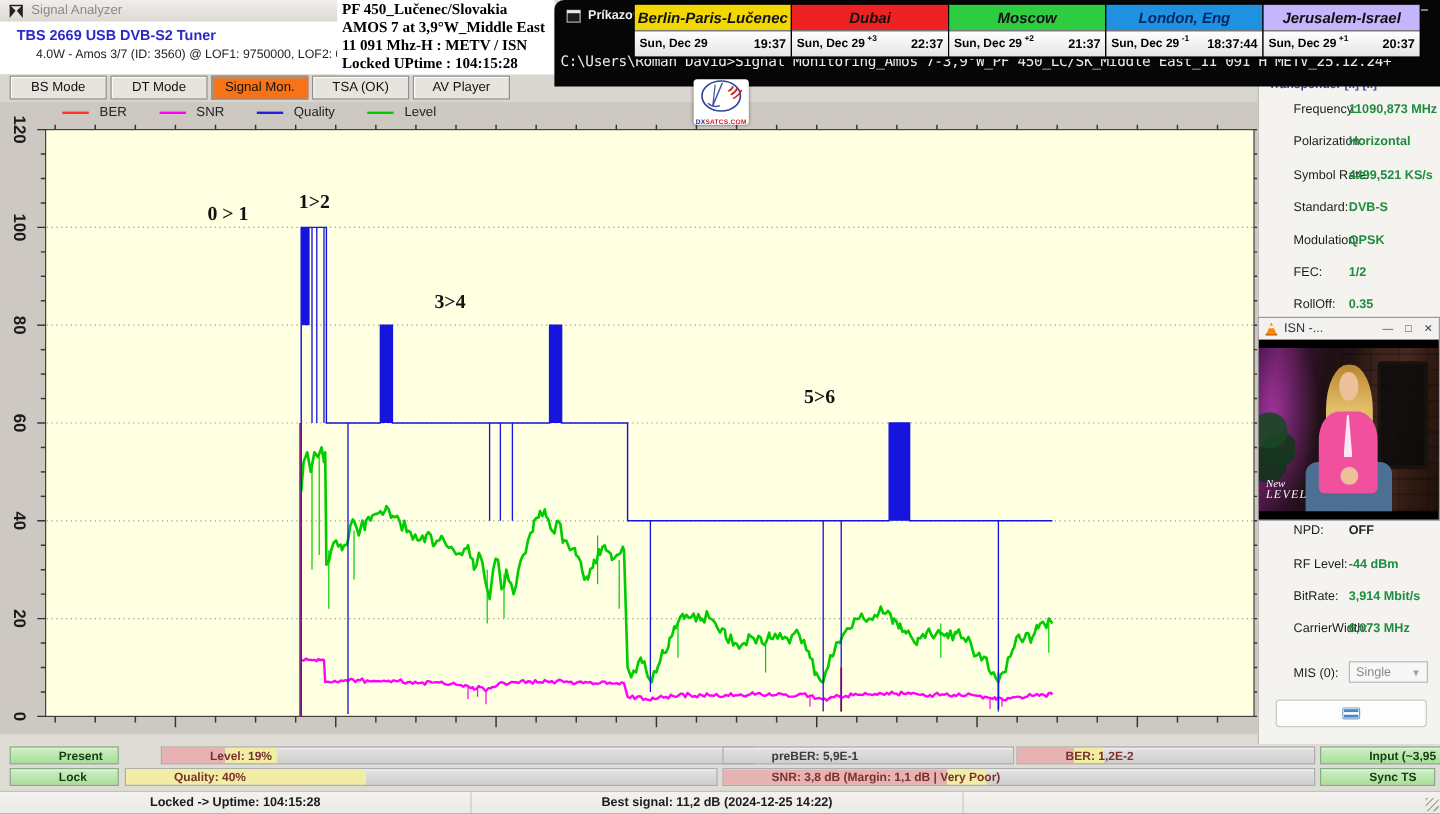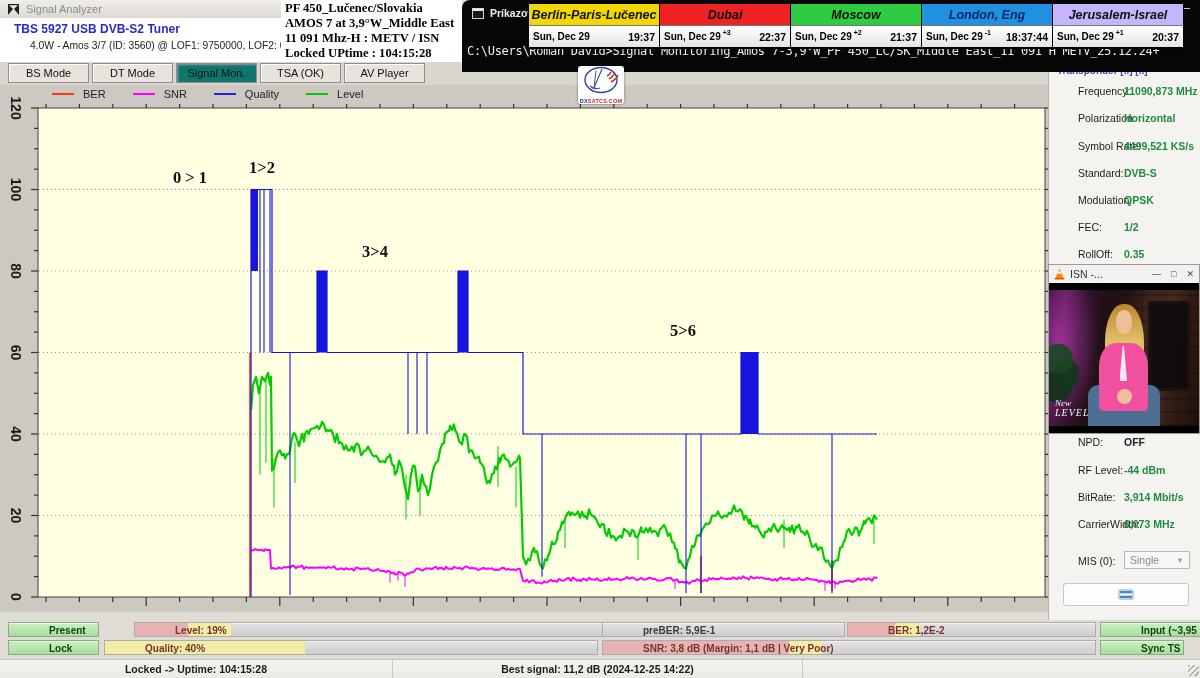--- a/index.html
+++ b/index.html
@@ -14,21 +14,21 @@
   .whitehead{left:0;top:18px;width:462px;height:44px;background:#ffffff;}
   .headerblock{left:281px;top:0;width:181px;height:62px;background:#ffffff;padding:1px 0 0 4px;box-sizing:border-box;z-index:5;}
   .headerblock div{font-family:"Liberation Serif",serif;font-weight:bold;font-size:12.6px;line-height:15px;white-space:nowrap;color:#000;}
   .tbs{left:14px;top:22px;font-size:12px;font-weight:bold;color:#2a2ac8;white-space:nowrap;}
   .tbs2{left:30px;top:40px;font-size:10.3px;color:#222;white-space:nowrap;}
 
   .tabbar{left:0;top:62px;width:1048px;height:23px;background:#d9d6cf;}
   .tab{position:absolute;top:1px;height:20px;width:81px;background:#e7e4dd;border:1px solid #8f8f8f;
        box-shadow:inset 1px 1px 0 #fff;font-size:11px;display:flex;align-items:center;justify-content:center;
        color:#111;box-sizing:border-box;cursor:default;}
-  .tab.active{background:#0f766e;box-shadow:inset 1px 1px 2px #9a9a9a;}
+  .tab.active{background:#f97316;box-shadow:inset 1px 1px 2px #9a9a9a;}
 
   
   .cmd{left:462px;top:0;width:738px;height:72px;background:#060606;border-radius:8px 0 0 0;z-index:30;}
   .cmdtab{position:absolute;left:10px;top:7px;display:flex;align-items:center;gap:6px;}
   .cmdtab .lbl{color:#eee;font-size:10.5px;font-weight:bold;width:46px;overflow:hidden;white-space:nowrap;}
   .cmdtext{position:absolute;left:5px;top:44px;font-family:"DejaVu Sans Mono",monospace;font-size:12px;
            letter-spacing:-0.3px;color:#ececec;white-space:nowrap;}
   .cmdmin{position:absolute;right:10px;top:0px;color:#ddd;font-size:13px;}
 
   
@@ -119,21 +119,21 @@
 
   <div class="abs titlebar">
     <svg width="13" height="13" viewBox="0 0 13 13">
       <polygon points="1,1 6,6 1,12" fill="#222"></polygon>
       <polygon points="12,1 7,6 12,12" fill="#222"></polygon>
       <rect x="1" y="1" width="11" height="1.2" fill="#222"></rect>
     </svg>
     <span class="t">Signal Analyzer</span>
   </div>
   <div class="abs whitehead"></div>
-  <div class="abs tbs">TBS 5927 USB DVB-S2 Tuner</div>
+  <div class="abs tbs">TBS 2669 USB DVB-S2 Tuner</div>
   <div class="abs tbs2">4.0W - Amos 3/7 (ID: 3560) @ LOF1: 9750000, LOF2: 0, LOFSW: 0</div>
 
   <div class="abs headerblock">
     <div>PF 450_Lučenec/Slovakia</div>
     <div>AMOS 7 at 3,9°W_Middle East</div>
     <div>11 091 Mhz-H : METV / ISN</div>
     <div>Locked UPtime : 104:15:28</div>
   </div>
 
   <div class="abs tabbar" id="tabbar">
@@ -518,21 +518,21 @@
         <div class="lab" style="color: rgb(18, 63, 18);">Lock</div>
       </div>
       <div class="abs meter track" style="left: 104px; top: 640px; width: 494px;">
         <div class="fill" style="width: 40.7%; background: rgb(241, 237, 164);"></div>
         <div class="lab" style="color: rgb(121, 50, 45);">Quality: 40%</div>
       </div>
       <div class="abs meter track" style="left: 602px; top: 640px; width: 494px;">
         <div class="fill" style="width: 44.5%; background: linear-gradient(90deg, rgb(231, 178, 178) 0px, rgb(231, 178, 178) 85%, rgb(241, 237, 164) 85%, rgb(241, 237, 164) 100%);"></div>
         <div class="lab" style="color: rgb(121, 50, 45);">SNR: 3,8 dB (Margin: 1,1 dB | Very Poor)</div>
       </div>
-      <div class="abs meter green" style="left: 1100px; top: 640px; width: 84px;">
+      <div class="abs meter green" style="left: 1100px; top: 640px; width: 96px;">
         <div class="lab" style="color: rgb(18, 63, 18);">Sync TS</div>
       </div>
     </div>
 
   <div class="abs statusbar" id="statusbar">
       <div class="seg" style="width: 393px;">Locked -&gt; Uptime: 104:15:28</div>
       <div class="seg" style="width: 410px;">Best signal: 11,2 dB (2024-12-25 14:22)</div>
     </div>
   <div class="grip"></div>
 

